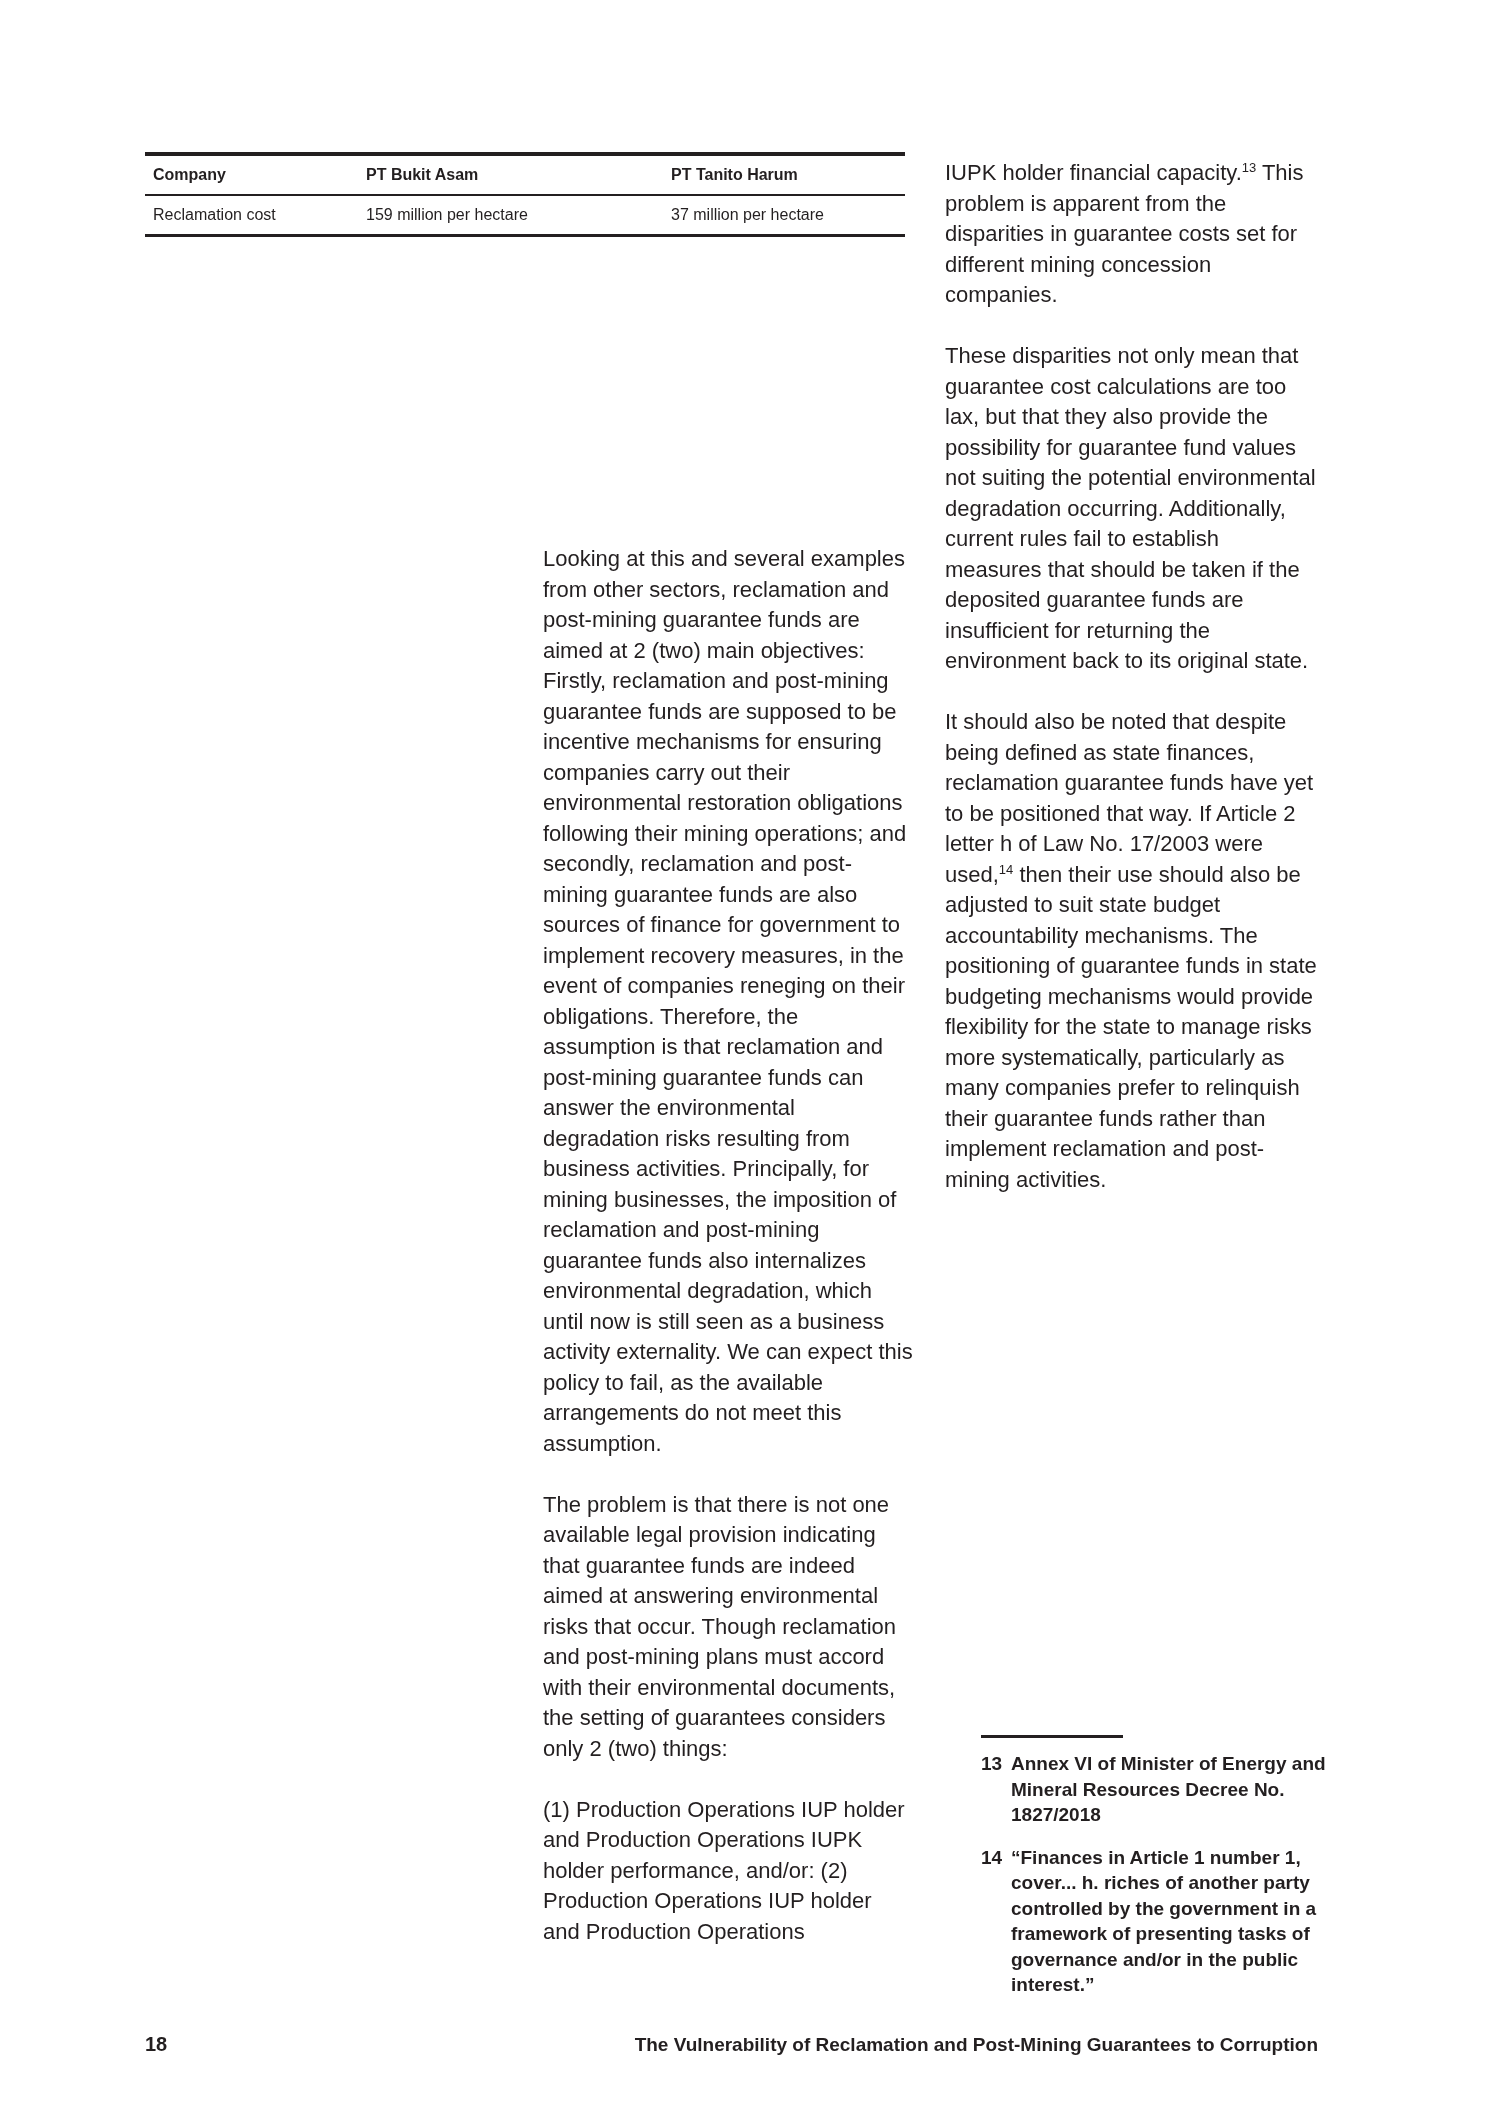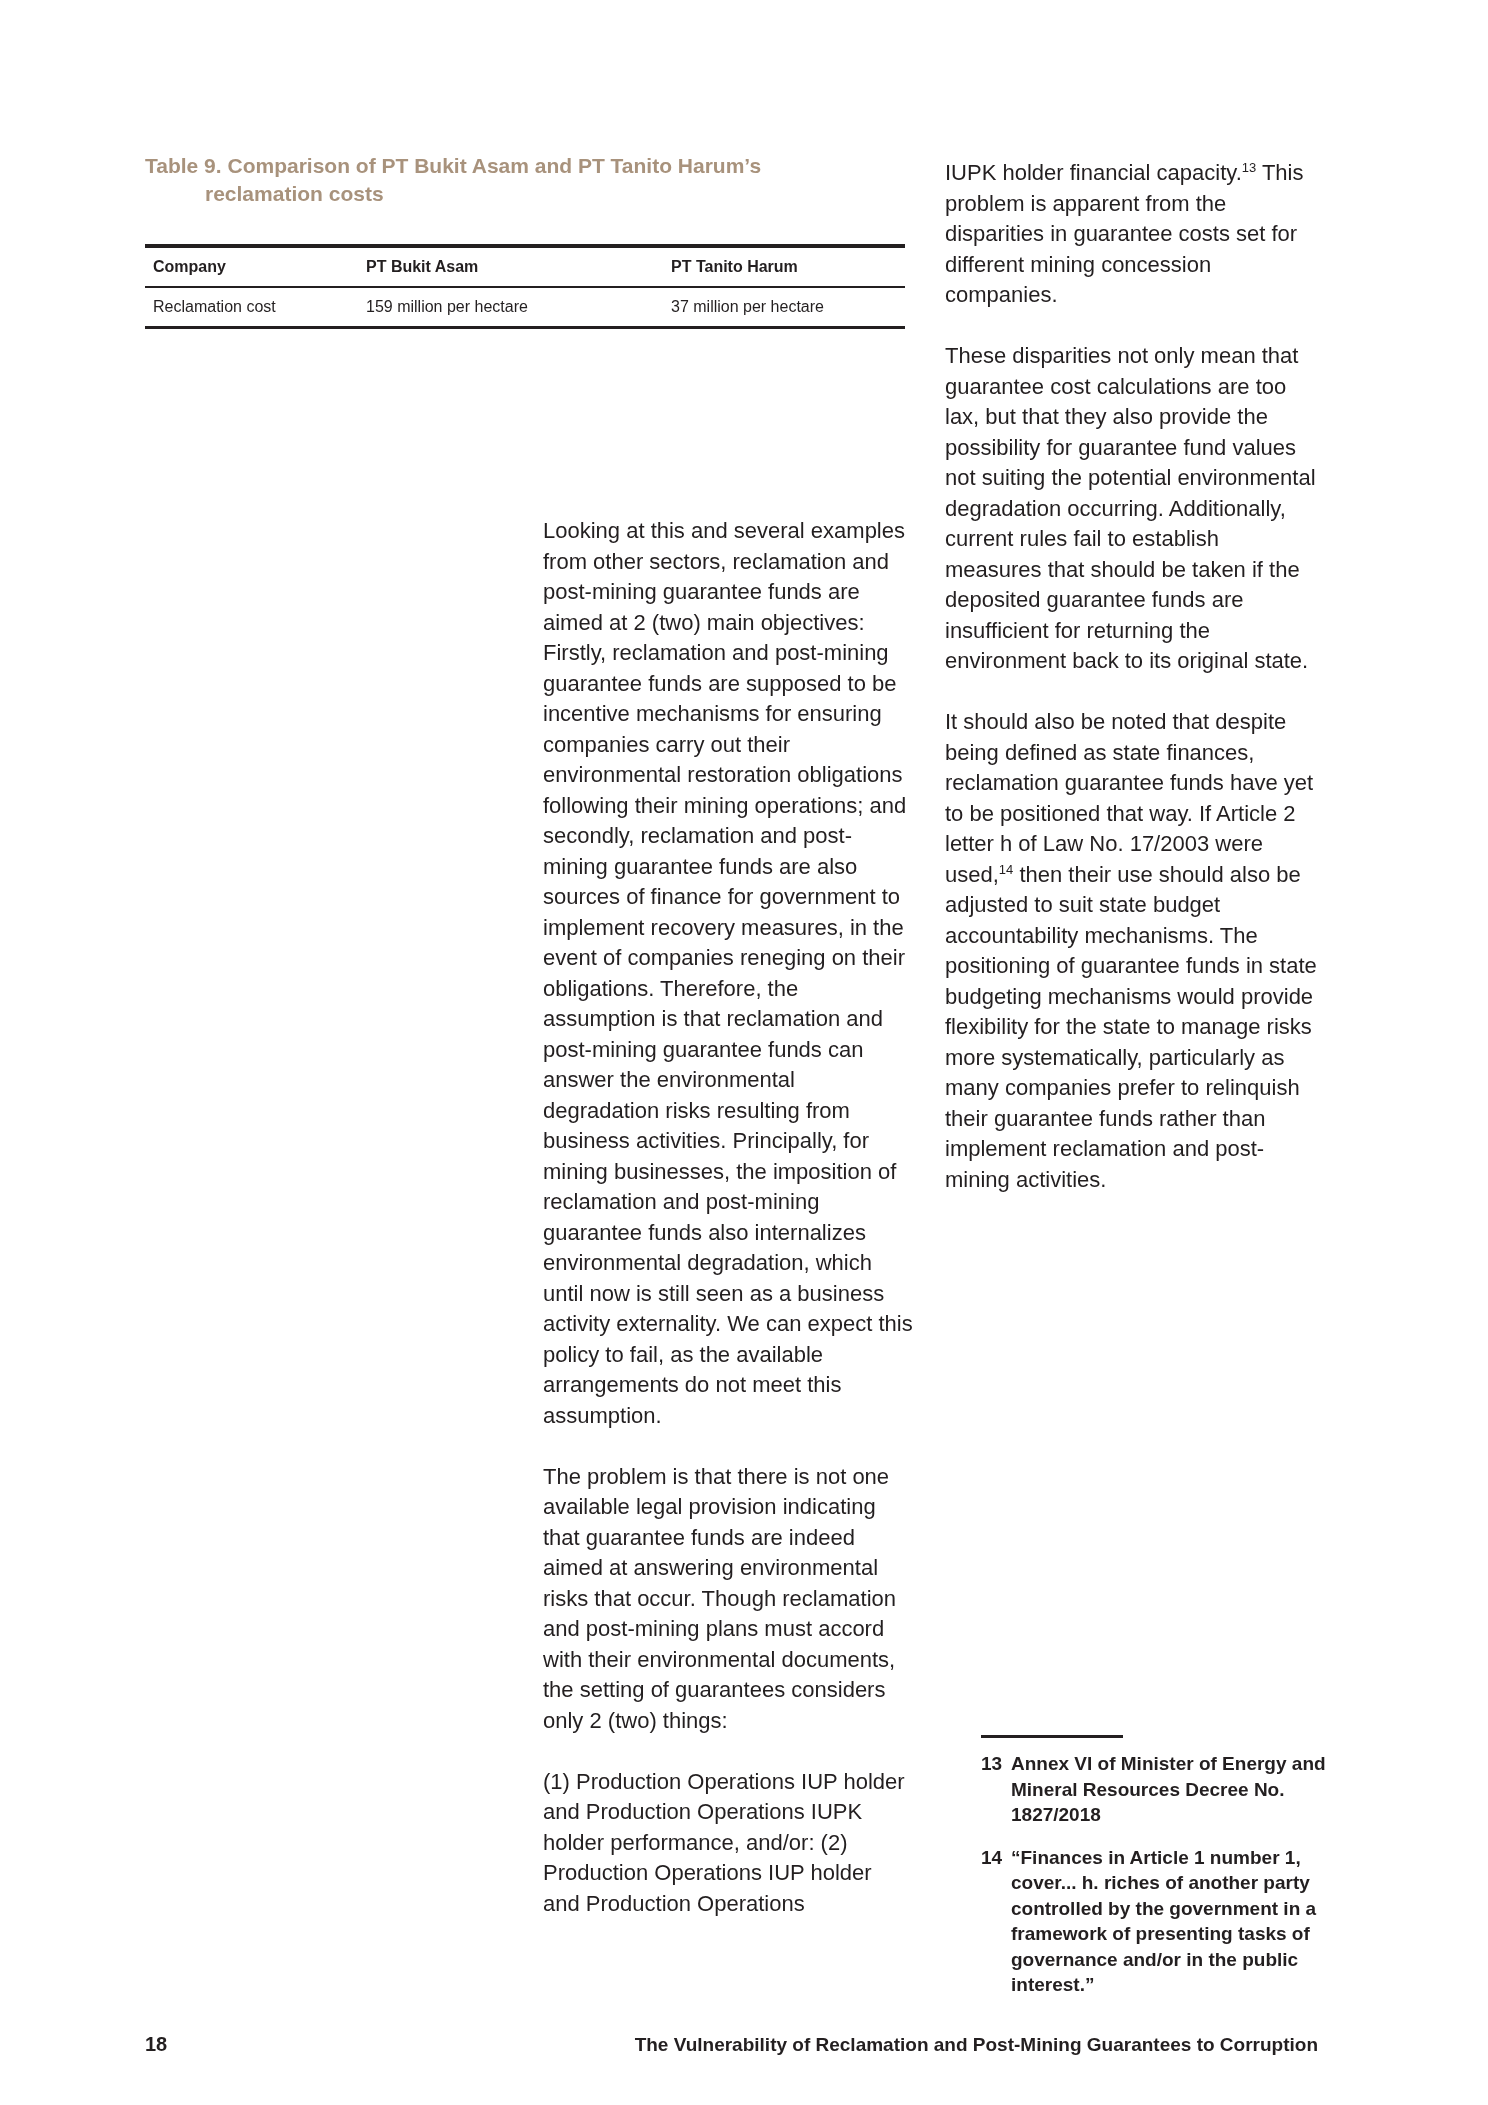--- a/index.html
+++ b/index.html
@@ -47,21 +47,21 @@
   table.cmp td { font-weight: normal; }
 
   
   .col {
     position: absolute;
     font-size: 22px; line-height: 30.5px;
     text-align: left;
   }
   .col p { margin: 0 0 30.5px 0; }
   .col p:last-child { margin-bottom: 0; }
-  .col-left { left: 543px; top: 516px; width: 370px; }
+  .col-left { left: 543px; top: 544px; width: 370px; }
   .col-right { left: 945px; top: 158px; width: 372px; }
   sup.fnref {
     font-size: 13px;
     line-height: 0;
     vertical-align: baseline;
     position: relative; top: -8px;
   }
 
   
   .footnotes { position: absolute; left: 981px; top: 1735px; width: 375px; }
@@ -88,21 +88,20 @@
     font-size: 19px; font-weight: bold;
     white-space: nowrap;
   }
 </style>
 </head>
 <body>
 
 <div class="page">
 
   <div class="table-block">
-    <p class="table-title"><span>Table 9.</span> <span>Comparison of PT Bukit Asam and PT Tanito Harum’s reclamation costs</span></p>
     <table class="cmp">
       <colgroup>
         <col style="width:213px">
         <col style="width:305px">
         <col style="width:242px">
       </colgroup>
       <thead>
         <tr>
           <th>Company</th>
           <th>PT Bukit Asam</th>

